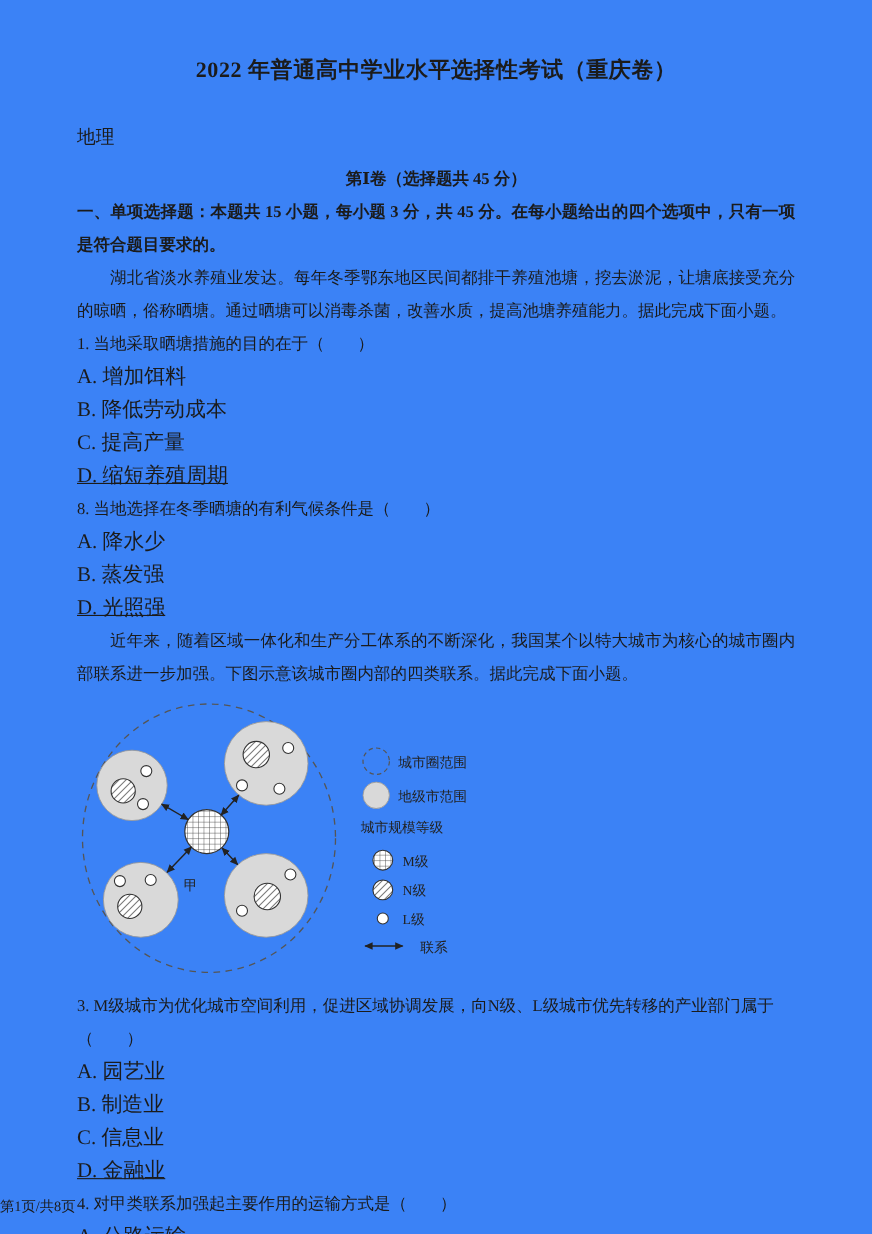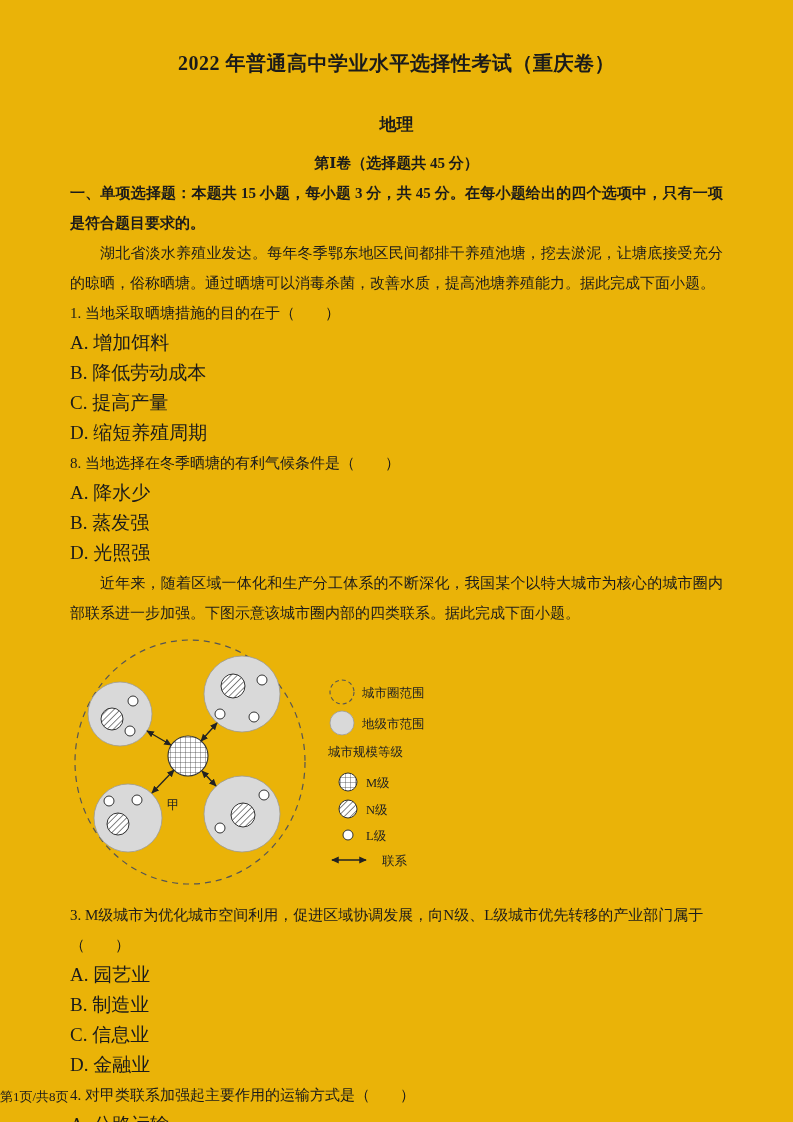--- a/index.html
+++ b/index.html
@@ -2,37 +2,36 @@
 <html><head>
 <meta charset="utf-8">
 <style>
   * { margin: 0; padding: 0; box-sizing: border-box; }
   html, body { background: #ffffff; }
   .page {
     position: relative;
     width: 793px;
     height: 1122px;
     margin: 0 auto;
-    background: #eab308;
+    background: #3b82f6;
     color: #1b1b1b;
     font-family: "Liberation Serif", "DejaVu Serif", serif;
     padding: 50px 70px 60px;
     overflow: hidden;
   }
   .title {
     font-size: 20px;
     font-weight: 700;
     text-align: center;
     margin-bottom: 20px;
     letter-spacing: 0.5px;
   }
   .subject {
     font-size: 17px;
-    font-weight: 700;
-    text-align: center;
+    font-weight: 400;
     margin-bottom: 12px;
     margin-top: 36px;
   }
   .line { font-size: 15px; line-height: 30px; }
   .bold { font-weight: 700; }
   .center { text-align: center; }
   .justify { text-align: justify; }
   .para {
     font-size: 15px;
     line-height: 30px;
@@ -40,21 +39,21 @@
     text-indent: 2em;
   }
   .stem { font-size: 15px; line-height: 30px; }
   .options {
     display: flex;
     font-size: 19px;
     line-height: 30px;
     flex-direction: column;
   }
   .opt { width: 163px; flex: 0 0 auto; }
-  .opt:last-child { width: auto; }
+  .opt:last-child { width: auto; text-decoration: underline; }
   .figure { margin: 4px 0 6px; }
   .figure svg { display: block; }
   .svg-text {
     font-family: "Liberation Serif", "DejaVu Serif", serif;
     font-size: 12.5px;
     fill: #222;
   }
   .footer {
     position: absolute;
     left: 0;

